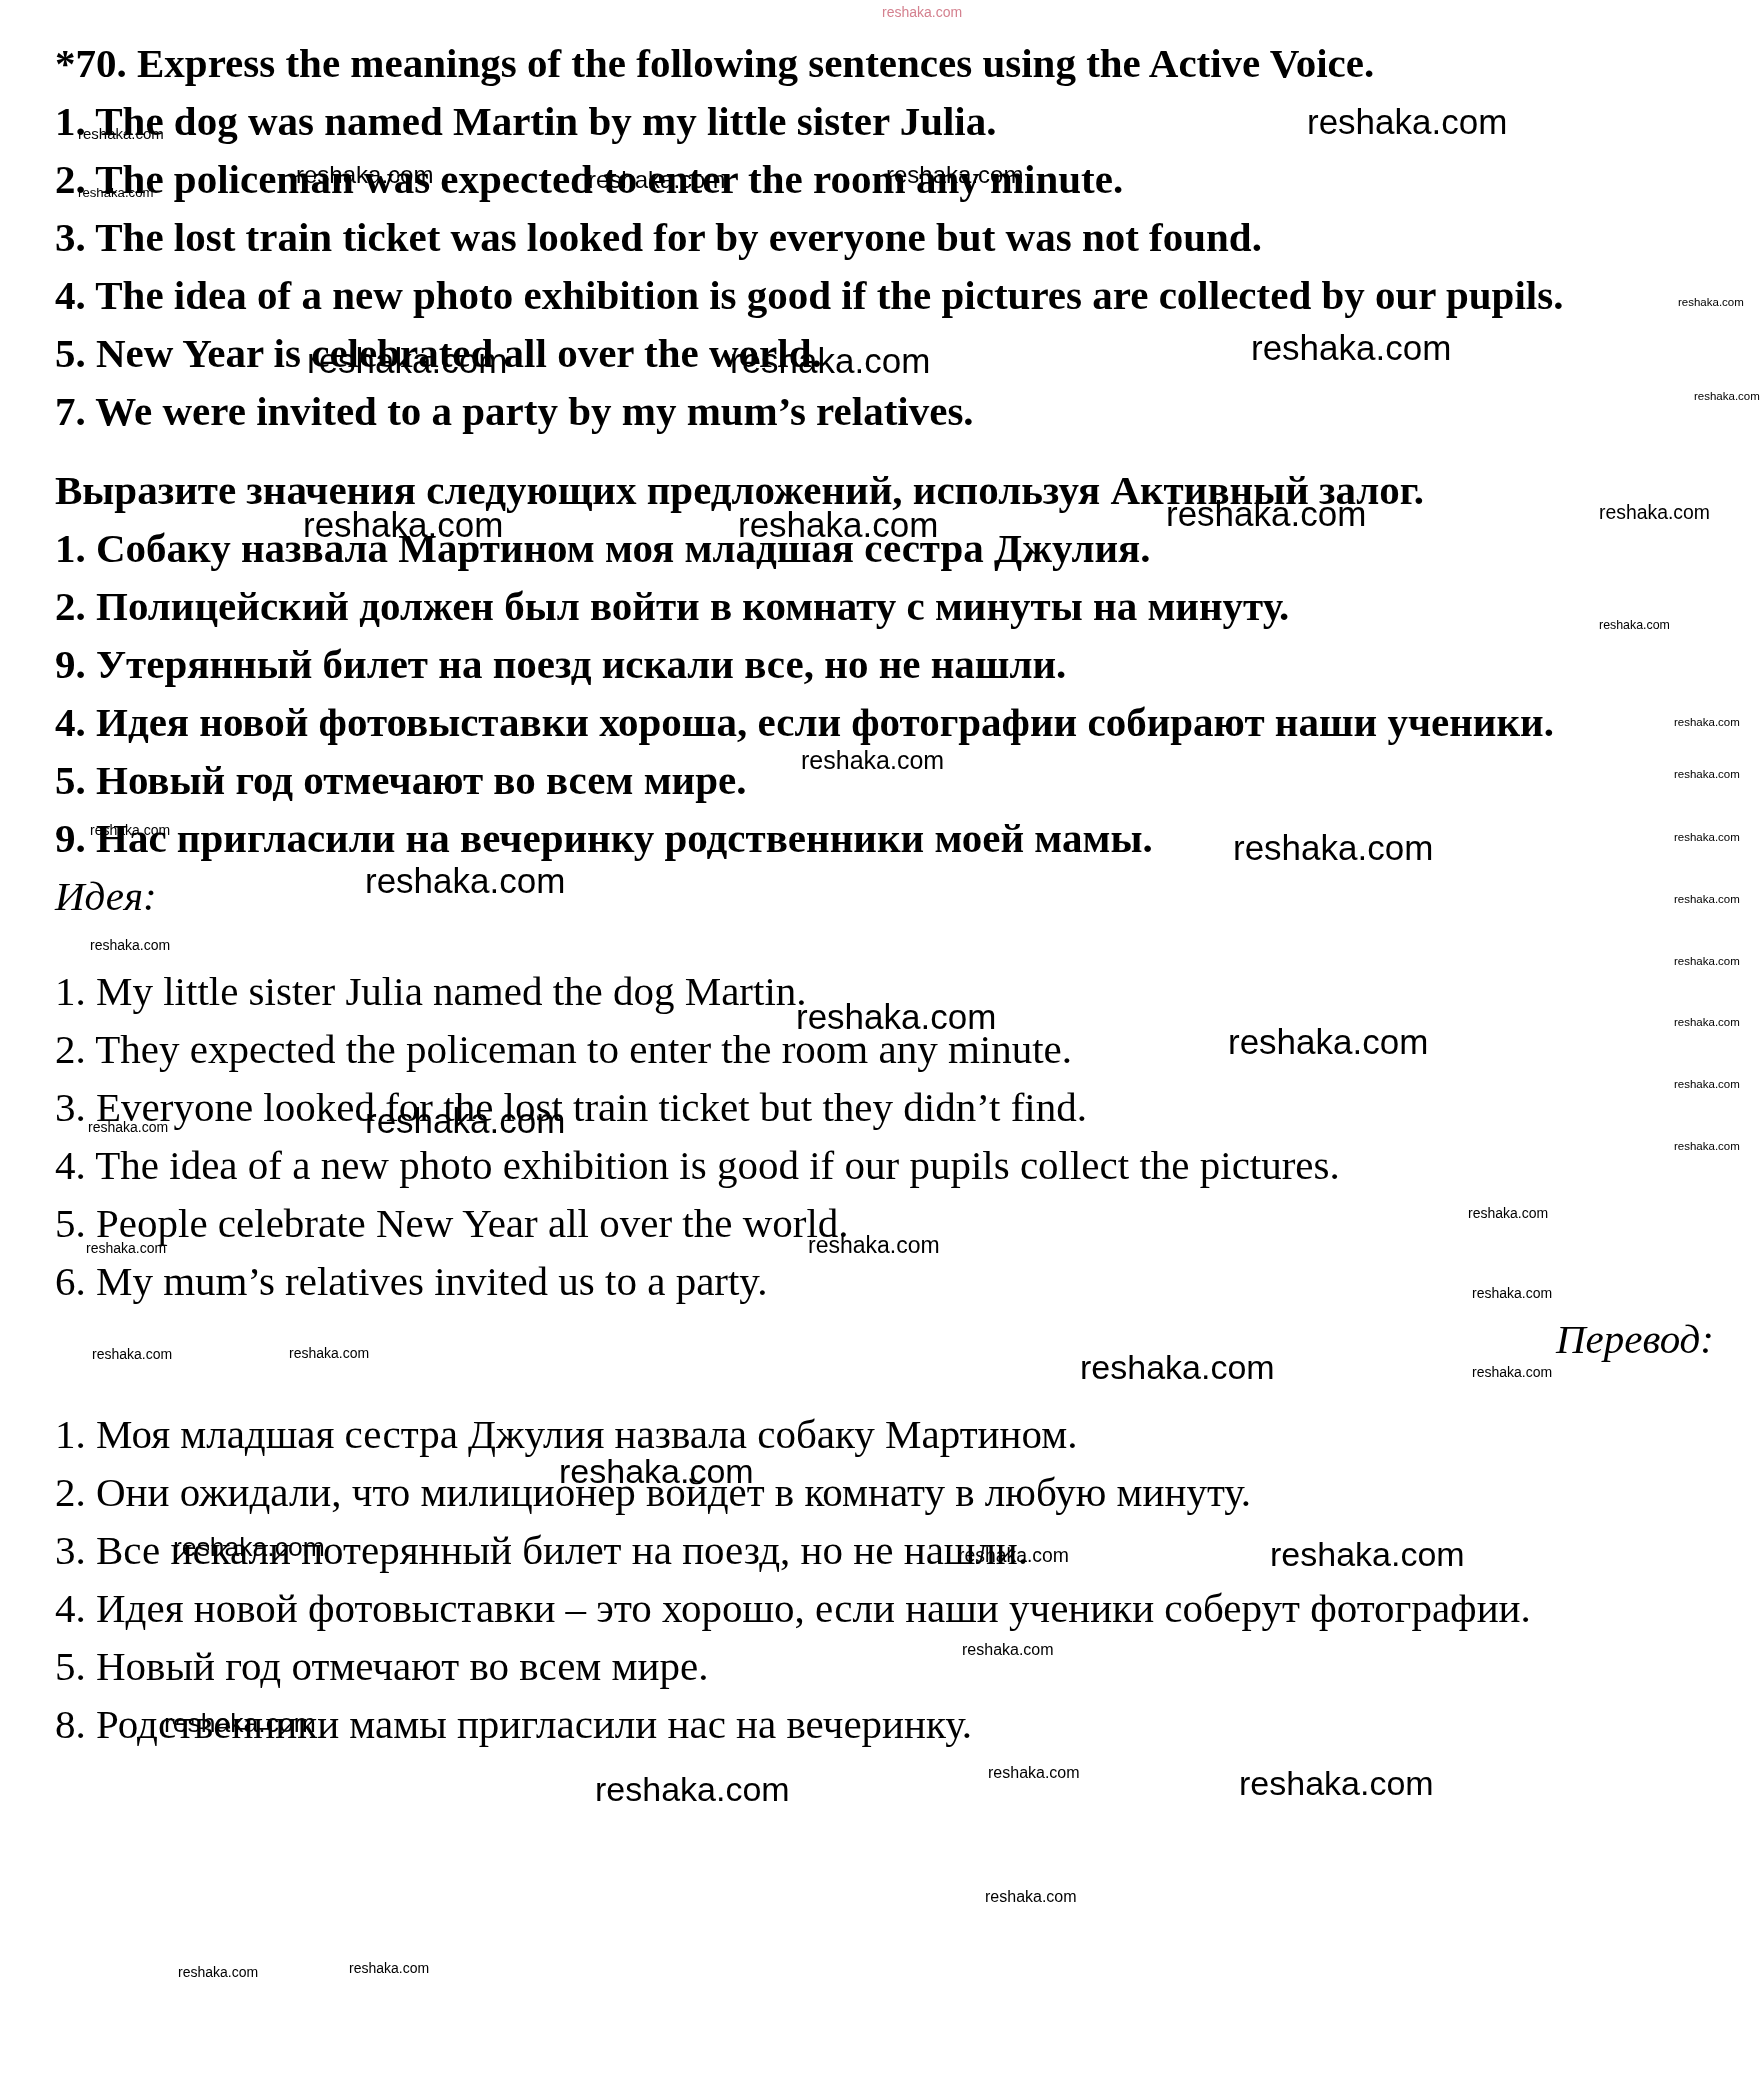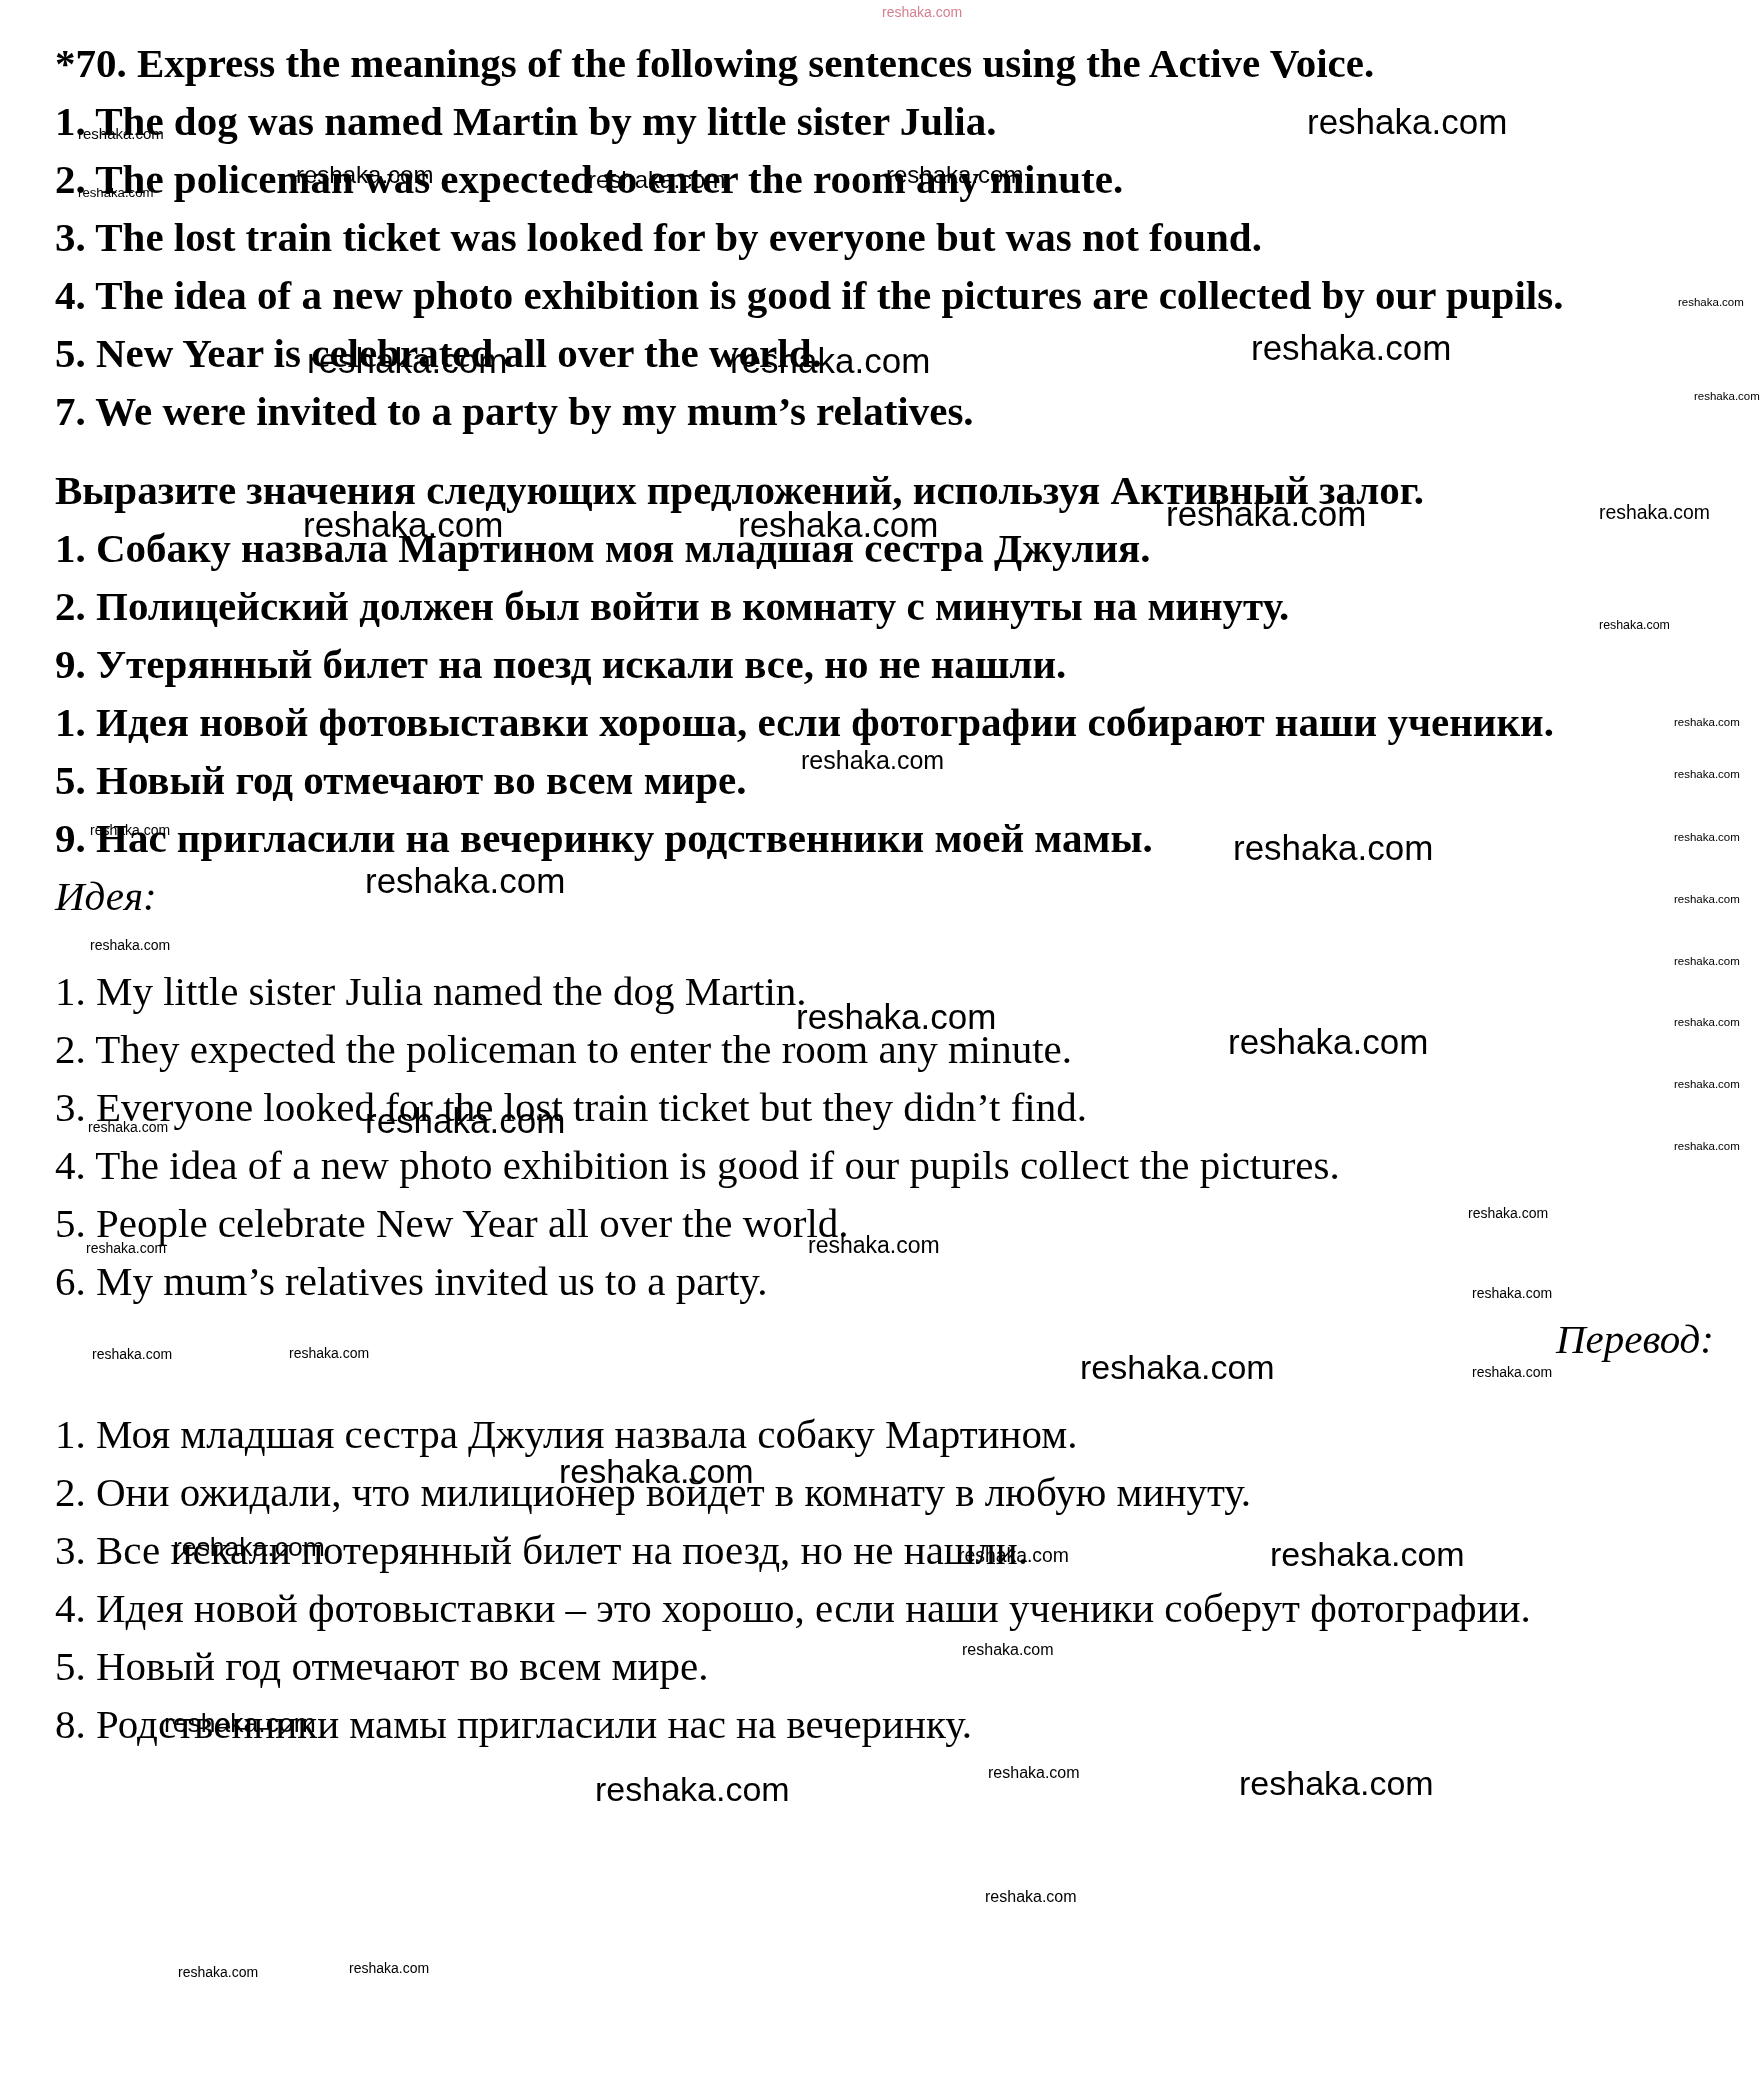--- a/index.html
+++ b/index.html
@@ -67,21 +67,21 @@
       <p>4. The idea of a new photo exhibition is good if the pictures are collected by our pupils.</p>
       <p>5. New Year is celebrated all over the world.</p>
       <p>7. We were invited to a party by my mum’s relatives.</p>
     </section>
 
     <section class="sec-ru">
       <p>Выразите значения следующих предложений, используя Активный залог.</p>
       <p>1. Собаку назвала Мартином моя младшая сестра Джулия.</p>
       <p>2. Полицейский должен был войти в комнату с минуты на минуту.</p>
       <p>9. Утерянный билет на поезд искали все, но не нашли.</p>
-      <p>1. Идея новой фотовыставки хороша, если фотографии собирают наши ученики.</p>
+      <p>4. Идея новой фотовыставки хороша, если фотографии собирают наши ученики.</p>
       <p>5. Новый год отмечают во всем мире.</p>
       <p>9. Нас пригласили на вечеринку родственники моей мамы.</p>
     </section>
 
     <p class="label-italic answer-label">Идея:</p>
 
     <section class="sec-answers">
       <p>1. My little sister Julia named the dog Martin.</p>
       <p>2. They expected the policeman to enter the room any minute.</p>
       <p>3. Everyone looked for the lost train ticket but they didn’t find.</p>

